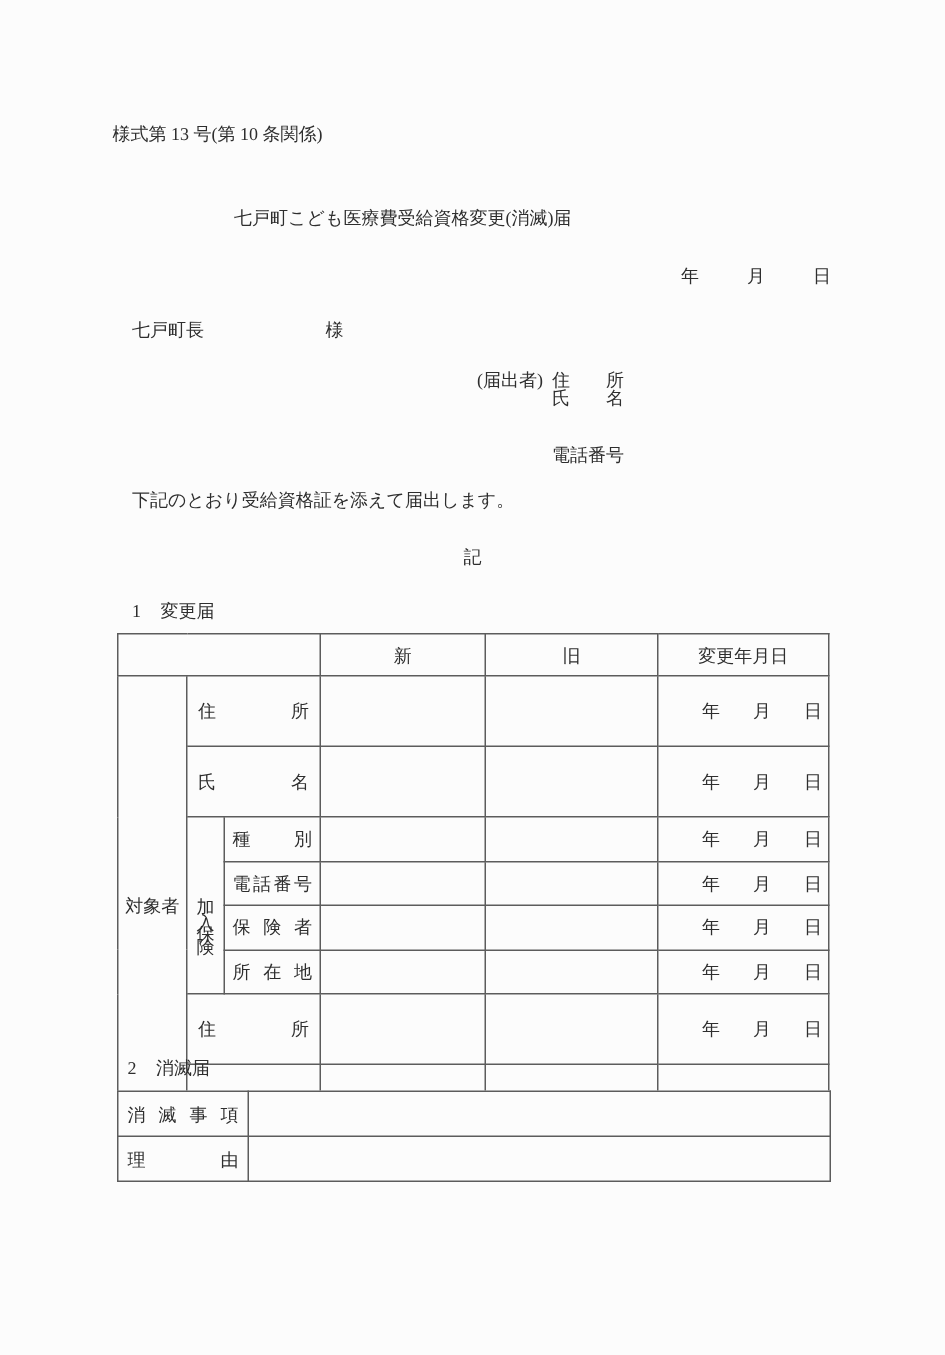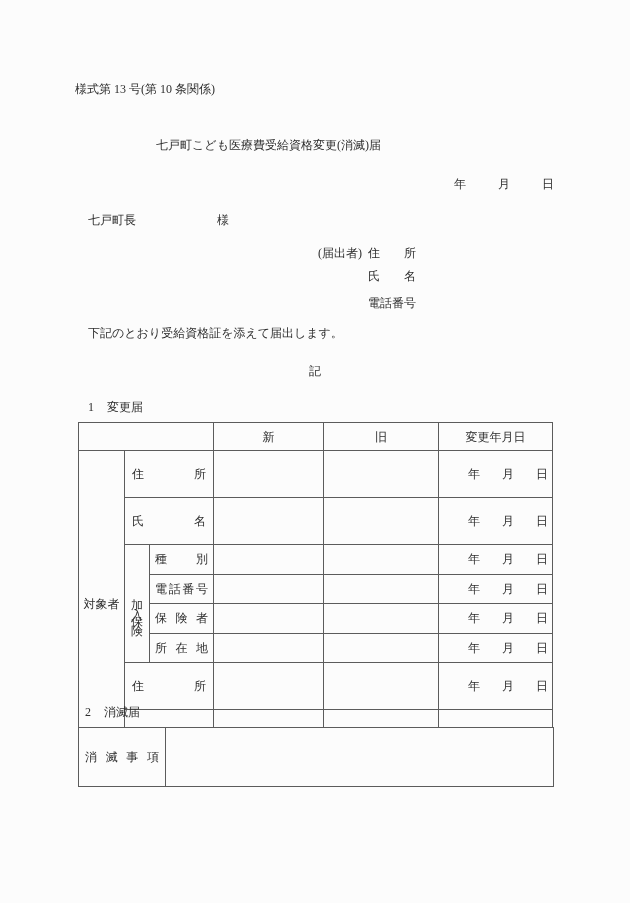--- a/index.html
+++ b/index.html
@@ -16,21 +16,21 @@
   }
   .abs { position:absolute; white-space:pre; }
 
   .form-number   { left:75px;  top:82px; }
   .doc-title     { left:0; top:138px; width:537px; text-align:center; }
   .date-line     { top:177px; right:76px; word-spacing:29px; }
   .addressee     { left:88px;  top:213px; }
   .honorific     { left:217px; top:213px; }
   .app-label     { left:318px; top:246px; }
   .app-address   { left:368px; top:246px; }
-  .app-name      { left:368px; top:269px; }
+  .app-name      { left:368px; top:258px; }
   .app-phone     { left:368px; top:296px; }
   .statement     { left:88px;  top:326px; }
   .record-marker { left:0; top:364px; width:630px; text-align:center; }
 
   .sec-heading { display:flex; gap:13px; }
   .s1-heading { left:88px; top:400px; }
   .s2-heading { left:85px; top:705px; }
 
   table { border-collapse:collapse; table-layout:fixed; position:absolute; background:#fcfcfc; }
   table { border:1.5px solid #474747; }
@@ -164,16 +164,20 @@
   <table class="t2">
     <colgroup>
       <col style="width:87px">
         <col style="width:388px">
     </colgroup>
     <tbody>
         <tr>
       <td class="c-label2">消滅事項</td>
       <td></td>
     </tr>
+    <tr>
+      <td class="c-label2">理由</td>
+      <td></td>
+    </tr>
   </tbody>
     </table>
 
 </div>
 
 </body></html>

